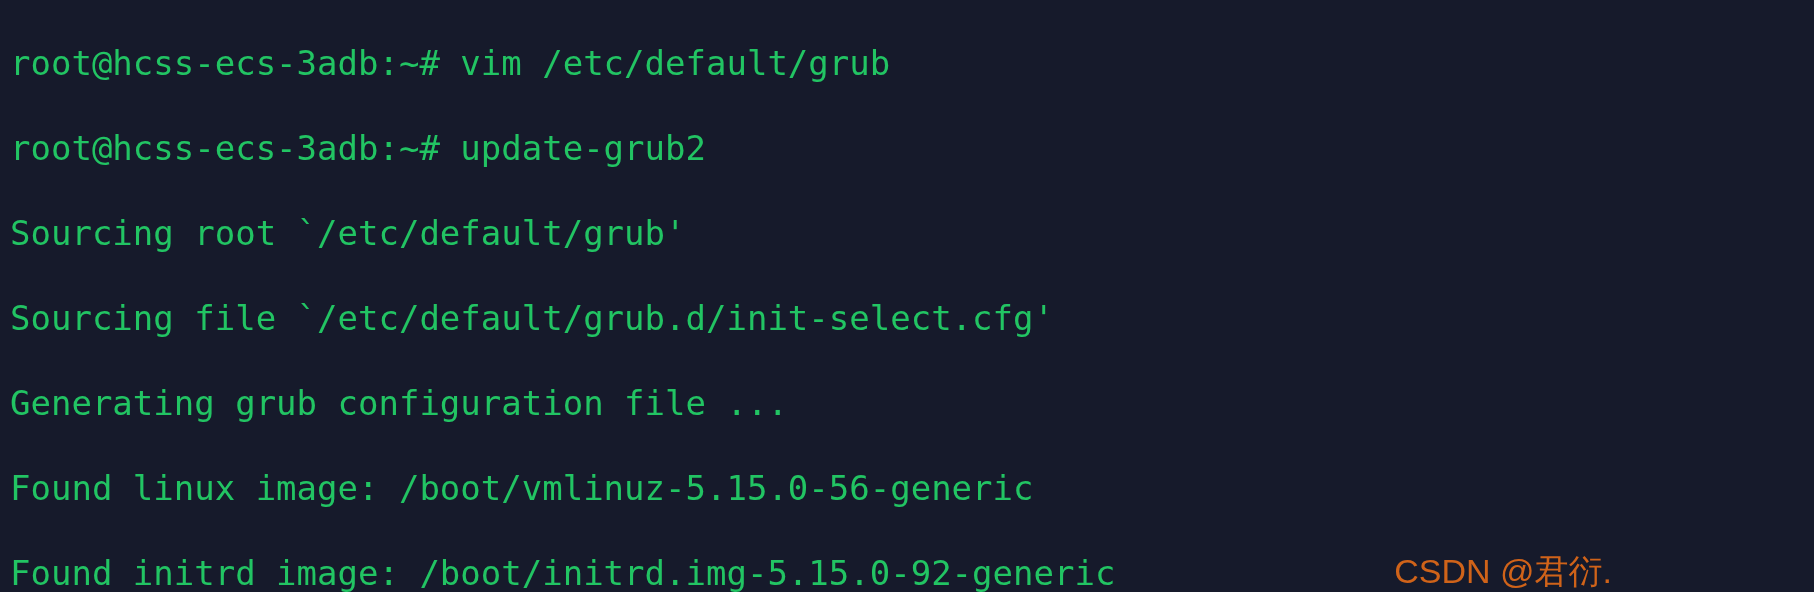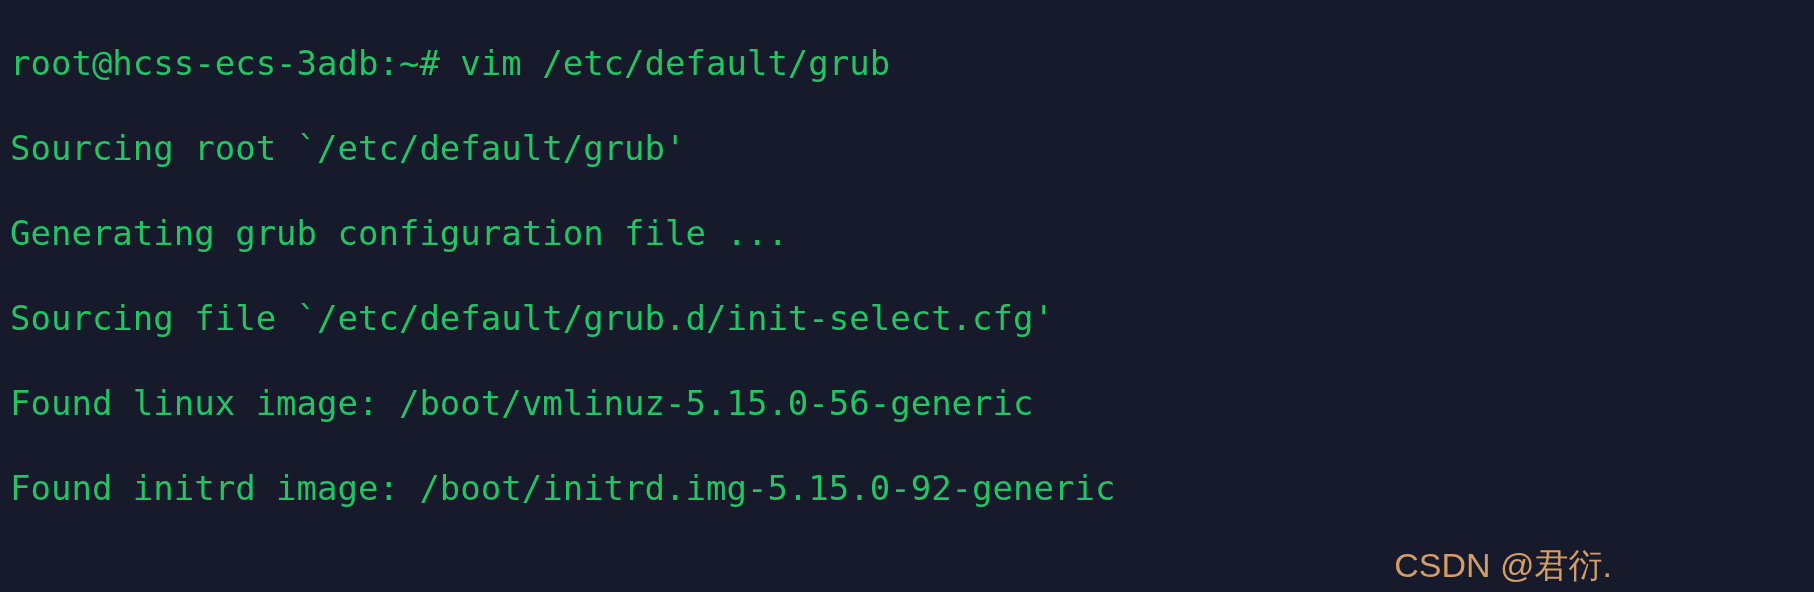--- a/index.html
+++ b/index.html
@@ -27,40 +27,41 @@
     height: 47px;
     line-height: 47px;
     font-size: 34px;
     letter-spacing: 0px;
     color: #22c463;
     white-space: pre;
   }
   .watermark {
     position: absolute;
     right: 10px;
-    bottom: 10px;
-    color: #fdba74;
+    bottom: 4px;
+    color: #f97316;
     font-family: "Liberation Sans", sans-serif;
     font-size: 34px;
     line-height: 1;
     opacity: 0.82;
     white-space: pre;
     pointer-events: none;
   }
 </style>
 </head>
 <body>
 
 <div id="terminal">
 
   <div id="terminal-output">
     <span class="term-line">root@hcss-ecs-3adb:~# vim /etc/default/grub</span>
+    <span class="term-line">root@hcss-ecs-3adb:~# update-grub2</span>
     <span class="term-line">Sourcing root `/etc/default/grub'</span>
+    <span class="term-line">Sourcing file `/etc/default/grub.d/init-select.cfg'</span>
     <span class="term-line">Generating grub configuration file ...</span>
-    <span class="term-line">Sourcing file `/etc/default/grub.d/init-select.cfg'</span>
     <span class="term-line">Found linux image: /boot/vmlinuz-5.15.0-56-generic</span>
     <span class="term-line">Found initrd image: /boot/initrd.img-5.15.0-92-generic</span>
     
     
     
     
   </div>
 
   <div class="watermark">CSDN @君衍.</div>
 

